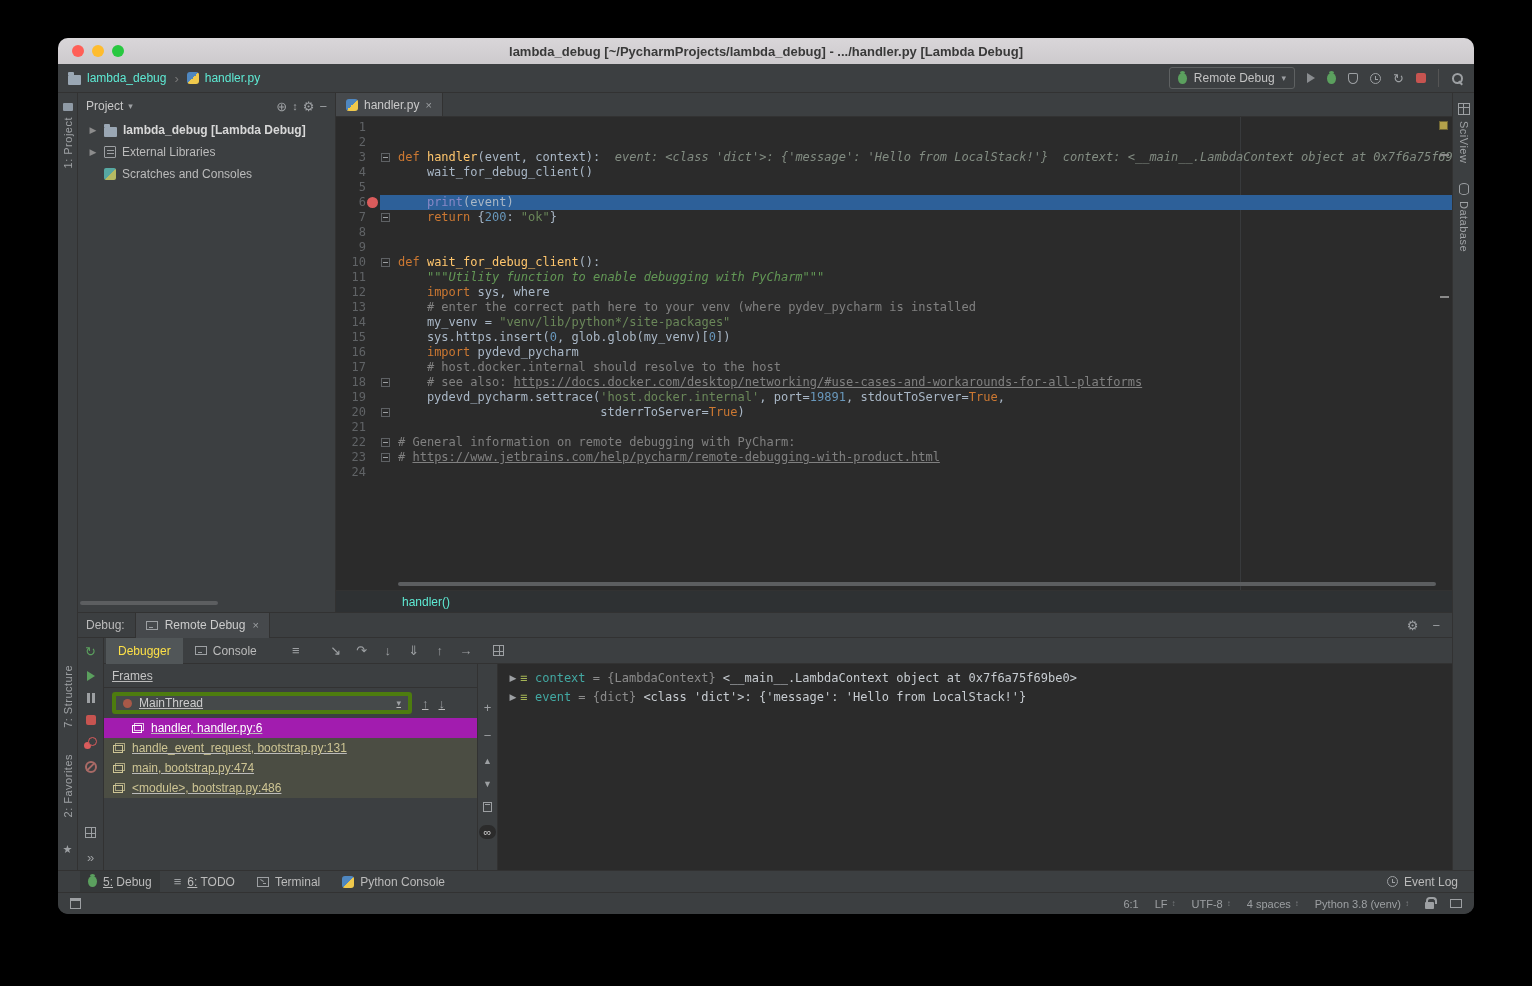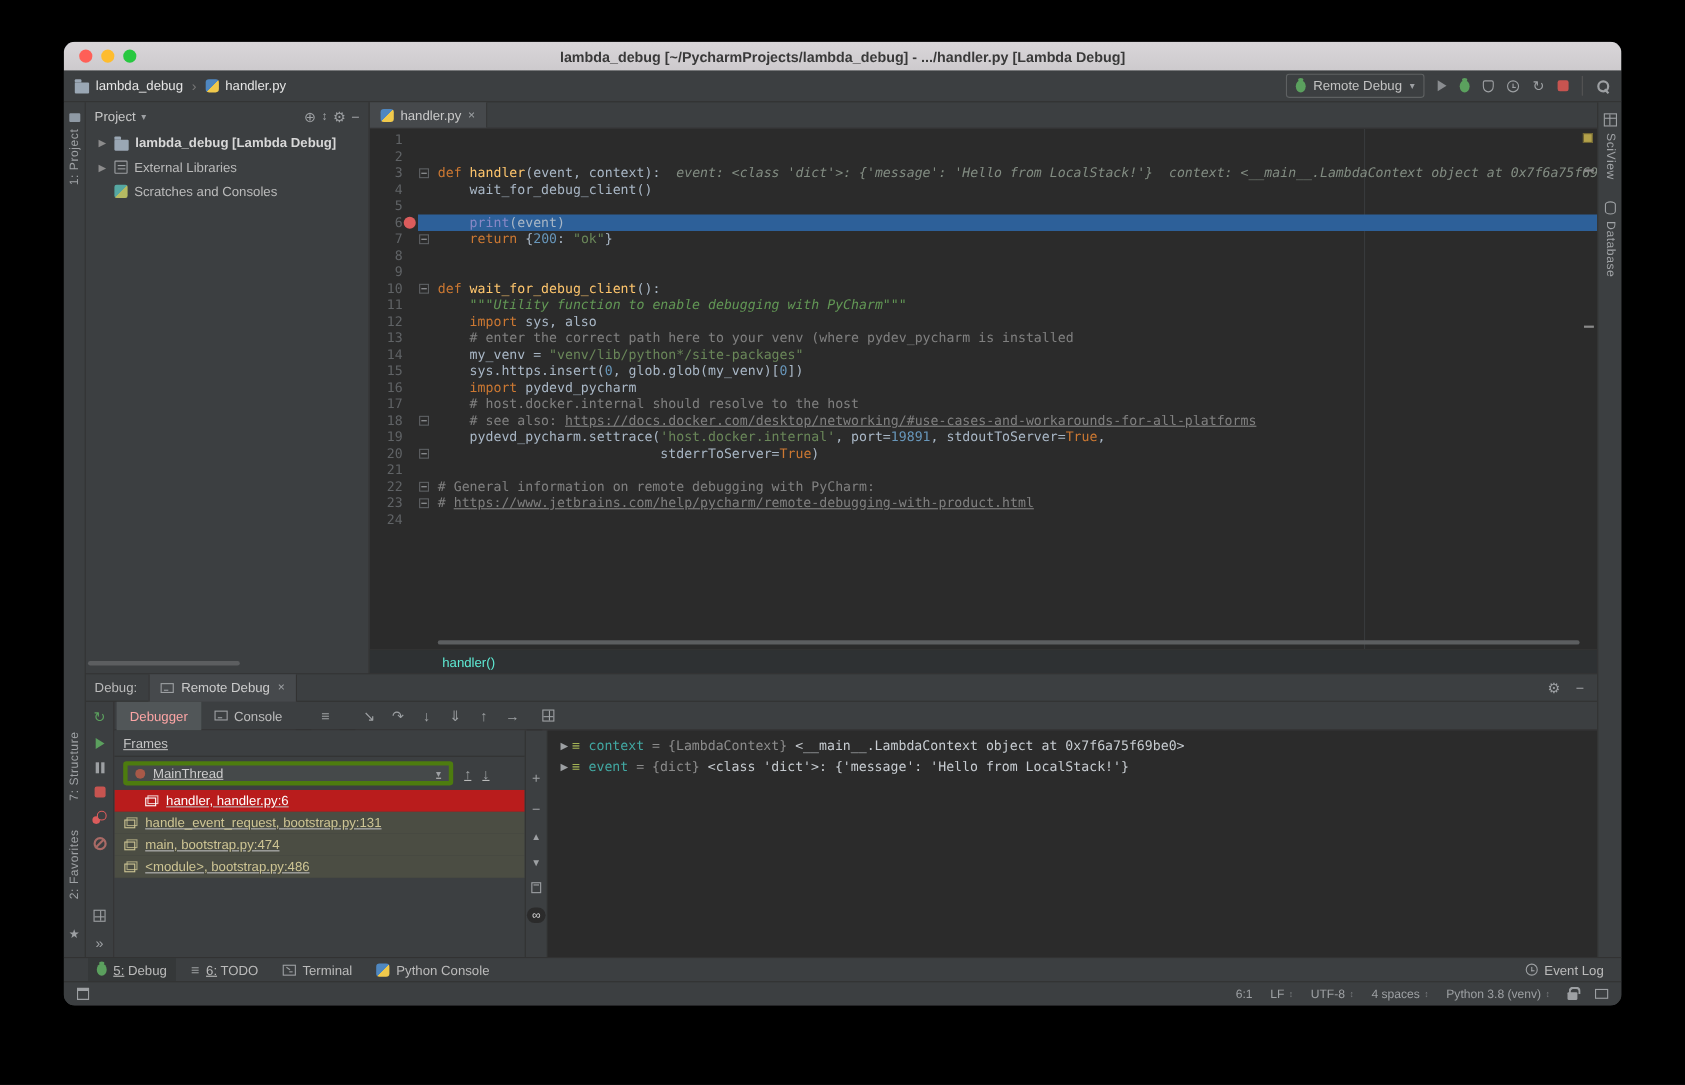--- a/index.html
+++ b/index.html
@@ -15,21 +15,21 @@
               display:flex; align-items:center; flex:0 0 auto; }
   .traffic { display:flex; gap:8px; margin-left:14px; z-index:2; }
   .tl { width:12px; height:12px; border-radius:50%; }
   .tl.c{background:#ff5f57}.tl.m{background:#febc2e}.tl.z{background:#28c840}
   .wtitle { position:absolute; left:0; right:0; text-align:center; font-size:13px;
             font-weight:bold; color:#393939; }
 
   
   .navbar { height:29px; background:#3c3f41; border-bottom:1px solid #323232;
             display:flex; align-items:center; padding:0 10px; gap:6px; flex:0 0 auto; }
-  .crumb { color:#e5e5e5; }
+  .crumb { color:#5eead4; }
   .csep { color:#777; font-size:13px; margin:0 2px; }
   .nav-right { margin-left:auto; display:flex; align-items:center; gap:12px; }
   .runcfg { display:flex; align-items:center; gap:7px; border:1px solid #5e6162;
             border-radius:3px; height:22px; padding:0 8px; color:#c3c3c3; }
   .runcfg .arr { font-size:9px; color:#9da0a3; }
   .nav-divider { width:1px; height:18px; background:#555; }
 
   
   .glyph { color:#9da0a3; }
   .g13 { font-size:13px; } .g11 { font-size:11px; } .g9 { font-size:9px; }
@@ -149,36 +149,36 @@
   .dstab { display:flex; align-items:center; gap:7px; background:#46494c; height:25px; padding:0 10px;
            border-left:1px solid #323232; border-right:1px solid #323232; color:#cccccc; }
   .dtr-right { margin-left:auto; display:flex; align-items:center; gap:14px; padding-right:4px; }
   .dbody { flex:1; display:flex; min-height:0; }
   .dleft { width:26px; border-right:1px solid #323232; display:flex; flex-direction:column;
            align-items:center; padding:6px 0 5px; gap:12px; flex:0 0 auto; }
   .dleft .pushdown { margin-top:auto; }
   .dmain { flex:1; display:flex; flex-direction:column; min-width:0; }
   .dtool { height:26px; border-bottom:1px solid #323232; display:flex; align-items:center; padding-left:2px; flex:0 0 auto; }
   .dtab { height:26px; display:flex; align-items:center; gap:6px; padding:0 12px; color:#bbbbbb; }
-  .dtab.sel { background:#515658; color:#fca5a5;text-align:center; }
+  .dtab.sel { background:#515658; color:#fde047;text-align:center; }
   .sicon { width:26px; text-align:center; font-size:13px; color:#9da0a3; }
   .dtool .gap { width:14px; }
   .dcontent { flex:1; display:flex; min-height:0; }
   .framespanel { width:374px; border-right:1px solid #323232; display:flex; flex-direction:column;
                  background:#3c3f41; flex:0 0 auto;text-decoration:underline; }
   .phead { height:24px; border-bottom:1px solid #323232; display:flex; align-items:center; gap:6px;
            padding:0 8px; color:#c5c5c5; flex:0 0 auto; }
   .threadrow { height:30px; display:flex; align-items:center; gap:10px; padding:0 8px; flex:0 0 auto; }
   .combo { width:300px; height:22px; background:#45494a; border:4px solid #4d7c0f; border-radius:3px;
            display:flex; align-items:center; gap:7px; padding:0 7px; color:#cccccc; }
   .combo .dot { width:9px; height:9px; border-radius:50%; background:#a85948; }
   .combo .arr { margin-left:auto; font-size:9px; color:#9da0a3; }
   .framelist { flex:1; overflow:hidden; }
   .frow { height:20px; display:flex; align-items:center; gap:7px; padding:0 9px; color:#c4cbd4; background:#3c3f41; }
-  .frow.sel { background:#b91c1c; color:#ffffff;padding-left:28px; }
+  .frow.sel { background:#a21caf; color:#ffffff;padding-left:28px; }
   .frow.lib { background:#4b4d43; color:#cec594; }
   .watchstrip { width:20px; border-right:1px solid #323232; display:flex; flex-direction:column;
                 align-items:center; padding-top:36px; gap:13px; color:#9da0a3; flex:0 0 auto; }
   .inf-chip { background:#2b2b2b; border-radius:7px; width:17px; height:14px; color:#d0d0d0;
               display:flex; align-items:center; justify-content:center; font-size:11px; }
   .varspanel { flex:1; display:flex; flex-direction:column; min-width:0; }
   .varlist { flex:1; background:#2b2b2b; padding-top:4px; }
   .vrow { height:19px; display:flex; align-items:center; padding-left:8px; white-space:pre;
           font-family:"DejaVu Sans Mono", monospace; font-size:12px; }
   .vchev { color:#9da0a3; font-size:9px; width:14px; text-align:center; font-family:"Liberation Sans",sans-serif; }
@@ -301,21 +301,21 @@
                 <div class="line"><span class="ln">2</span><span class="bpcol"></span><span class="foldcol"></span><span class="codetext"></span></div>
                 <div class="line"><span class="ln">3</span><span class="bpcol"></span><span class="foldcol"><span class="foldbox"></span></span><span class="codetext"><span class="sg-kw">def </span><span class="sg-fn">handler</span><span class="sg-pl">(event, context):</span><span class="sg-hint">  event: &lt;class 'dict'&gt;: {'message': 'Hello from LocalStack!'}  context: &lt;__main__.LambdaContext object at 0x7f6a75f69be0&gt;</span></span></div>
                 <div class="line"><span class="ln">4</span><span class="bpcol"></span><span class="foldcol"></span><span class="codetext"><span class="sg-pl">    wait_for_debug_client()</span></span></div>
                 <div class="line"><span class="ln">5</span><span class="bpcol"></span><span class="foldcol"></span><span class="codetext"></span></div>
                 <div class="line exec"><span class="ln">6</span><span class="bpcol"><span class="bp"></span></span><span class="foldcol"></span><span class="codetext"><span class="sg-pl">    </span><span class="sg-bi">print</span><span class="sg-pl">(event)</span></span></div>
                 <div class="line"><span class="ln">7</span><span class="bpcol"></span><span class="foldcol"><span class="foldbox"></span></span><span class="codetext"><span class="sg-pl">    </span><span class="sg-kw">return</span><span class="sg-pl"> {</span><span class="sg-num">200</span><span class="sg-pl">: </span><span class="sg-str">"ok"</span><span class="sg-pl">}</span></span></div>
                 <div class="line"><span class="ln">8</span><span class="bpcol"></span><span class="foldcol"></span><span class="codetext"></span></div>
                 <div class="line"><span class="ln">9</span><span class="bpcol"></span><span class="foldcol"></span><span class="codetext"></span></div>
                 <div class="line"><span class="ln">10</span><span class="bpcol"></span><span class="foldcol"><span class="foldbox"></span></span><span class="codetext"><span class="sg-kw">def </span><span class="sg-fn">wait_for_debug_client</span><span class="sg-pl">():</span></span></div>
                 <div class="line"><span class="ln">11</span><span class="bpcol"></span><span class="foldcol"></span><span class="codetext"><span class="sg-pl">    </span><span class="sg-doc">"""Utility function to enable debugging with PyCharm"""</span></span></div>
-                <div class="line"><span class="ln">12</span><span class="bpcol"></span><span class="foldcol"></span><span class="codetext"><span class="sg-pl">    </span><span class="sg-kw">import </span><span class="sg-pl">sys, also</span></span></div>
+                <div class="line"><span class="ln">12</span><span class="bpcol"></span><span class="foldcol"></span><span class="codetext"><span class="sg-pl">    </span><span class="sg-kw">import </span><span class="sg-pl">sys, where</span></span></div>
                 <div class="line"><span class="ln">13</span><span class="bpcol"></span><span class="foldcol"></span><span class="codetext"><span class="sg-pl">    </span><span class="sg-com"># enter the correct path here to your venv (where pydev_pycharm is installed</span></span></div>
                 <div class="line"><span class="ln">14</span><span class="bpcol"></span><span class="foldcol"></span><span class="codetext"><span class="sg-pl">    my_venv = </span><span class="sg-str">"venv/lib/python*/site-packages"</span></span></div>
                 <div class="line"><span class="ln">15</span><span class="bpcol"></span><span class="foldcol"></span><span class="codetext"><span class="sg-pl">    sys.https.insert(</span><span class="sg-num">0</span><span class="sg-pl">, glob.glob(my_venv)[</span><span class="sg-num">0</span><span class="sg-pl">])</span></span></div>
                 <div class="line"><span class="ln">16</span><span class="bpcol"></span><span class="foldcol"></span><span class="codetext"><span class="sg-pl">    </span><span class="sg-kw">import </span><span class="sg-pl">pydevd_pycharm</span></span></div>
                 <div class="line"><span class="ln">17</span><span class="bpcol"></span><span class="foldcol"></span><span class="codetext"><span class="sg-pl">    </span><span class="sg-com"># host.docker.internal should resolve to the host</span></span></div>
                 <div class="line"><span class="ln">18</span><span class="bpcol"></span><span class="foldcol"><span class="foldbox"></span></span><span class="codetext"><span class="sg-pl">    </span><span class="sg-com"># see also: </span><span class="sg-lnk">https://docs.docker.com/desktop/networking/#use-cases-and-workarounds-for-all-platforms</span></span></div>
                 <div class="line"><span class="ln">19</span><span class="bpcol"></span><span class="foldcol"></span><span class="codetext"><span class="sg-pl">    pydevd_pycharm.settrace(</span><span class="sg-str">'host.docker.internal'</span><span class="sg-pl">, port=</span><span class="sg-num">19891</span><span class="sg-pl">, stdoutToServer=</span><span class="sg-kw">True</span><span class="sg-pl">,</span></span></div>
                 <div class="line"><span class="ln">20</span><span class="bpcol"></span><span class="foldcol"><span class="foldbox"></span></span><span class="codetext"><span class="sg-pl">                            stderrToServer=</span><span class="sg-kw">True</span><span class="sg-pl">)</span></span></div>
                 <div class="line"><span class="ln">21</span><span class="bpcol"></span><span class="foldcol"></span><span class="codetext"></span></div>
                 <div class="line"><span class="ln">22</span><span class="bpcol"></span><span class="foldcol"><span class="foldbox"></span></span><span class="codetext"><span class="sg-com"># General information on remote debugging with PyCharm:</span></span></div>

